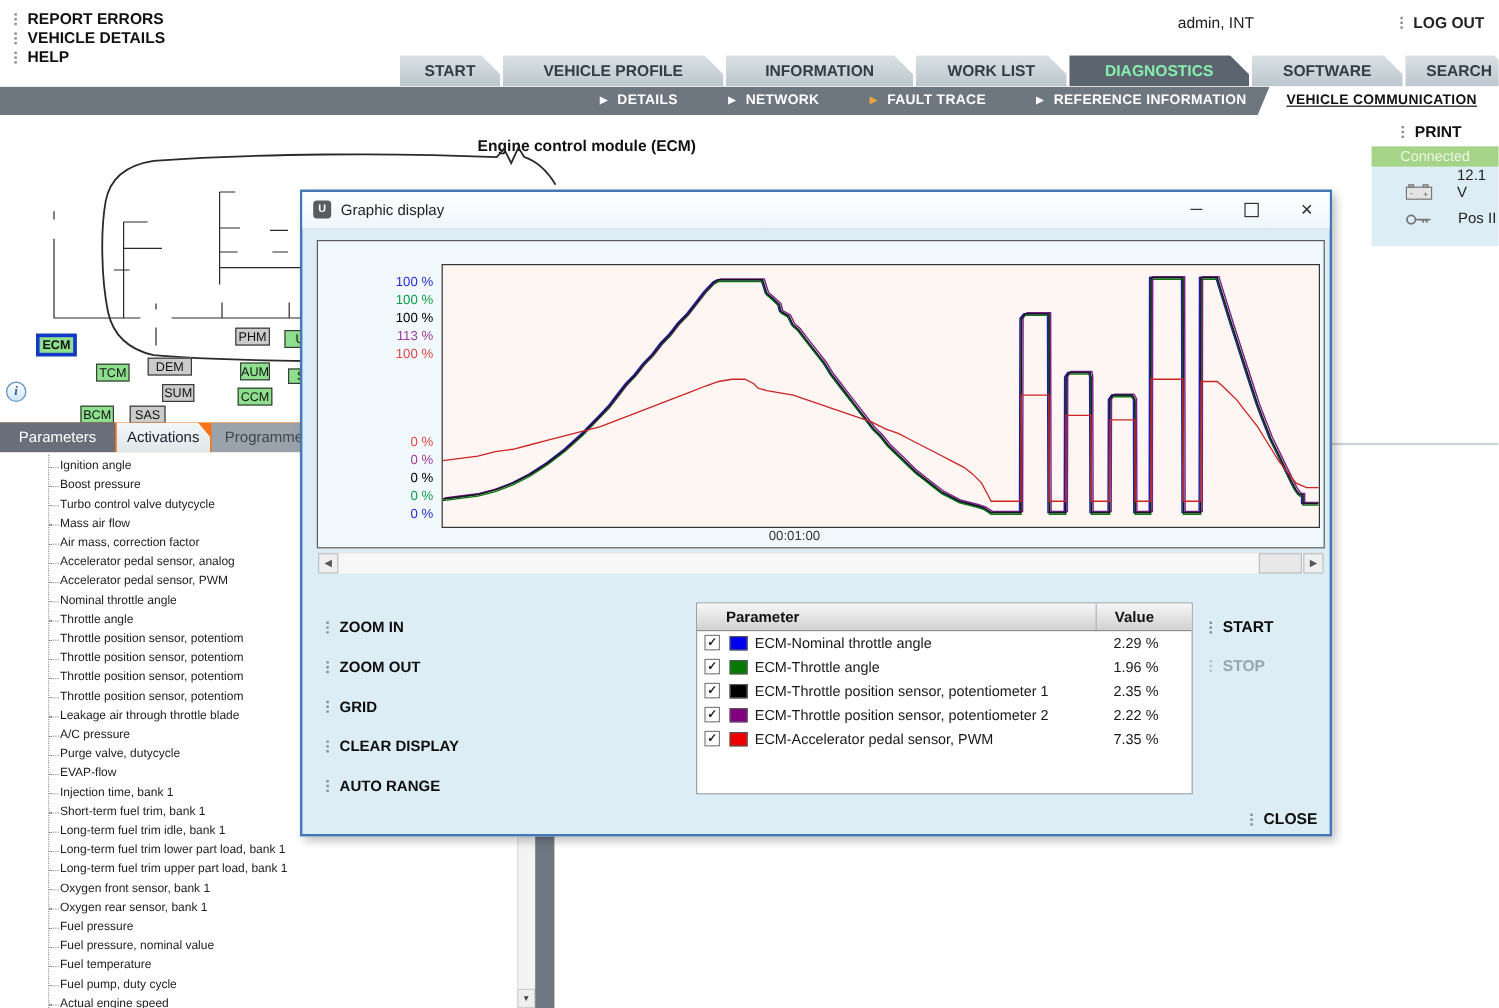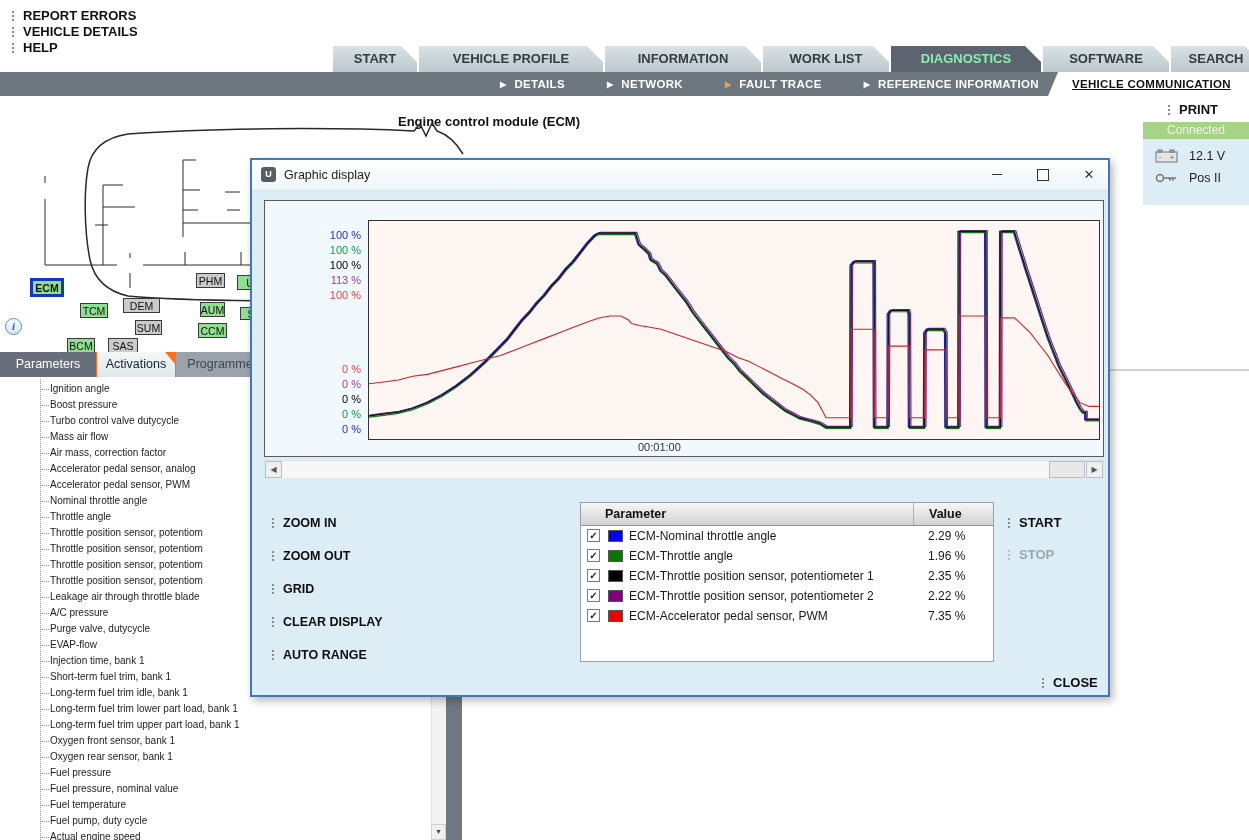--- a/index.html
+++ b/index.html
@@ -26,21 +26,21 @@
   
   .subnavbar{left:0;top:72px;width:1058px;height:24px;background:#6e7680;clip-path:polygon(0 0,100% 0,calc(100% - 10px) 100%,0 100%);display:flex;align-items:center;padding-left:500px;gap:42px;box-sizing:border-box;}
   .subnav-item{color:#fff;font-weight:bold;font-size:11.5px;letter-spacing:.3px;white-space:nowrap;cursor:pointer;}
   .subnav-arrow{font-size:8px;margin-right:8px;vertical-align:1px;}
   .subnav-active{left:1072px;top:72px;height:24px;line-height:24px;font-weight:bold;font-size:11.5px;color:#111;letter-spacing:.3px;cursor:pointer;text-decoration:underline;}
   
   .print{left:1168px;top:102px;font-weight:bold;font-size:13px;color:#111;cursor:pointer;white-space:nowrap;}
   .connbox{left:1143px;top:122px;width:106px;}
   .connhead{height:17px;background:#a5d388;color:#edf7e4;font-size:12px;text-align:center;line-height:17px;}
   .connbody{height:66px;background:#ddedf6;padding-top:6px;box-sizing:border-box;}
-  .connrow{display:flex;align-items:center;gap:10px;padding-left:12px;height:22px;font-size:12.5px;color:#222;}
+  .connrow{display:flex;align-items:flex-end;gap:20px;padding-left:28px;height:22px;font-size:12.5px;color:#222;}
   
   .pagetitle{left:398px;top:114px;font-weight:bold;font-size:13px;color:#111;}
   .diagram{left:0;top:120px;width:470px;height:200px;}
   .diagram svg{position:absolute;left:0;top:0;}
   .mod{position:absolute;box-sizing:border-box;border:1px solid #3a3a3a;background:#ddd;font-size:10.5px;color:#111;display:flex;align-items:center;justify-content:center;overflow:hidden;cursor:pointer;}
   .mod.green{background:#8ee08e;}
   .mod.gray{background:#cbcbcb;}
   .mod.white{background:#fff;}
   .mod.selected{background:#8ee08e;border:3px solid #1437c8;font-weight:bold;}
   .mod:nth-child(2){left:30px;top:158px;width:34px;height:19px;}
@@ -85,21 +85,21 @@
   .winbtn{position:absolute;top:2px;width:30px;height:25px;display:flex;align-items:center;justify-content:center;cursor:pointer;color:#333;}
   .win-min{left:730px;}  .win-max{left:776px;}  .win-close{left:822px;font-size:13px;}
   .minbar{width:10px;height:1px;background:#333;}
   .maxbox{width:10px;height:10px;border:1px solid #333;}
   .chartbox{position:absolute;left:12px;top:40px;width:840px;height:257px;background:#f1f9fc;border:1px solid #5a5a5a;box-sizing:border-box;}
   .plot{position:absolute;left:103px;top:19px;width:732px;height:220px;background:#fdf6f3;border:1px solid #333;box-sizing:border-box;overflow:hidden;cursor:crosshair;}
   .plot svg{display:block;}
   .axiscol{position:absolute;left:12px;width:84px;text-align:right;font-size:11px;}
   .axiscol div{height:15px;line-height:15px;}
   .axistop{top:27px;} .axisbottom{top:161px;}
-  .timelabel{position:absolute;left:373px;top:240px;width:72px;font-size:11px;color:#333;}
+  .timelabel{position:absolute;left:361px;top:240px;width:72px;text-align:center;font-size:11px;color:#333;}
   .hscroll{position:absolute;left:13px;top:300px;width:838px;height:17px;background:#f7f7f7;border-top:1px solid #e2e2e2;}
   .harrow{position:absolute;top:0;width:17px;height:17px;background:#efefef;border:1px solid #b9c0c5;box-sizing:border-box;font-size:8px;color:#555;text-align:center;line-height:15px;cursor:pointer;}
   .harrow.left{left:0;} .harrow.right{right:0;}
   .hthumb{position:absolute;top:0;left:784px;width:36px;height:17px;background:#e8e8e8;border:1px solid #b9c0c5;box-sizing:border-box;cursor:pointer;}
   .chartactions{position:absolute;left:20px;top:356px;margin:0;padding:0;list-style:none;}
   .chartactions li{height:20px;margin-bottom:13px;font-weight:bold;font-size:12.5px;color:#0d0d0d;white-space:nowrap;cursor:pointer;}
   .legendbox{position:absolute;left:328px;top:342px;width:414px;height:160px;background:#fff;border:1px solid #9aa0a6;box-sizing:border-box;}
   .legendhead{position:relative;height:22px;background:linear-gradient(#f6f6f6,#d2d2d2);border-bottom:1px solid #8f8f8f;font-weight:bold;font-size:12.5px;color:#111;}
   .lh-param{position:absolute;left:24px;top:0;line-height:22px;}
   .lh-value{position:absolute;left:332px;top:0;line-height:22px;padding-left:15px;border-left:1px solid #aeb4b8;height:22px;box-sizing:border-box;}
@@ -119,20 +119,24 @@
 
 <div id="stage">
 
   <div class="abs hmenu">
 
   <span class="hmenu-item dots">REPORT ERRORS</span>
       <span class="hmenu-item dots">VEHICLE DETAILS</span>
       <span class="hmenu-item dots">HELP</span>
     </div>
 
+  <div class="abs useline" style="width:300px;height:16px;">
+    <span class="user-label">admin, INT</span>
+    <span class="logout dots">LOG OUT</span>
+  </div>
 
   <div class="abs maintabs">
 
   <div class="tab">START</div>
       <div class="tab">VEHICLE PROFILE</div>
       <div class="tab">INFORMATION</div>
       <div class="tab">WORK LIST</div>
       <div class="tab active">DIAGNOSTICS</div>
       <div class="tab">SOFTWARE</div>
       <div class="tab">SEARCH</div>

